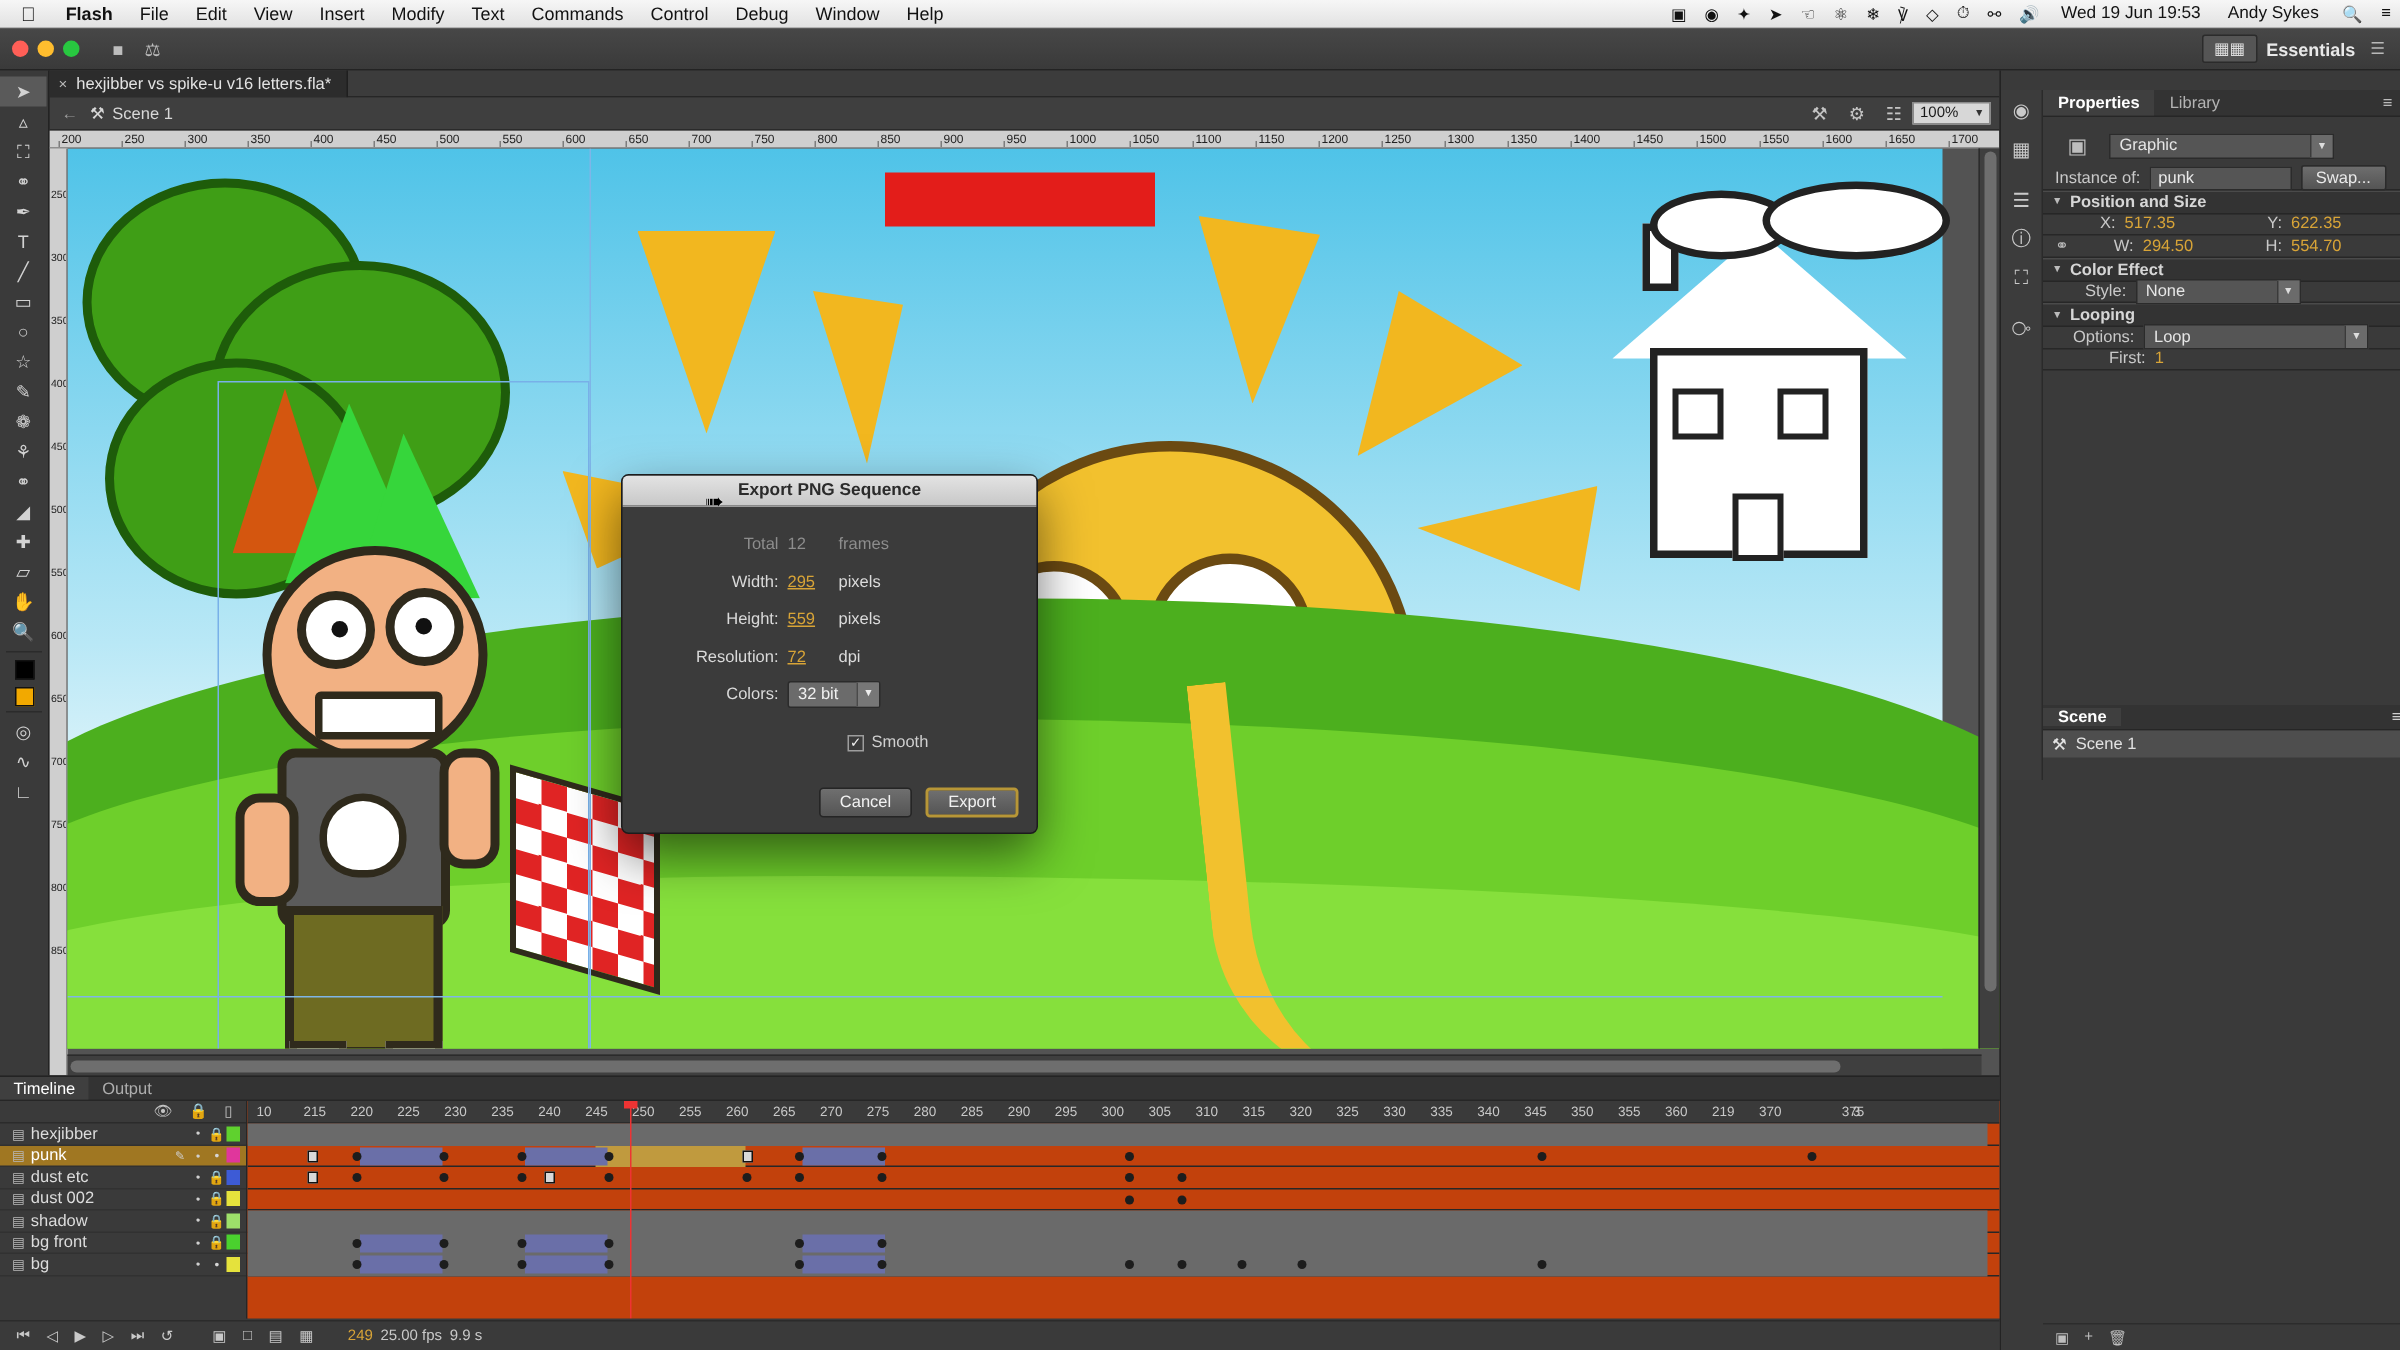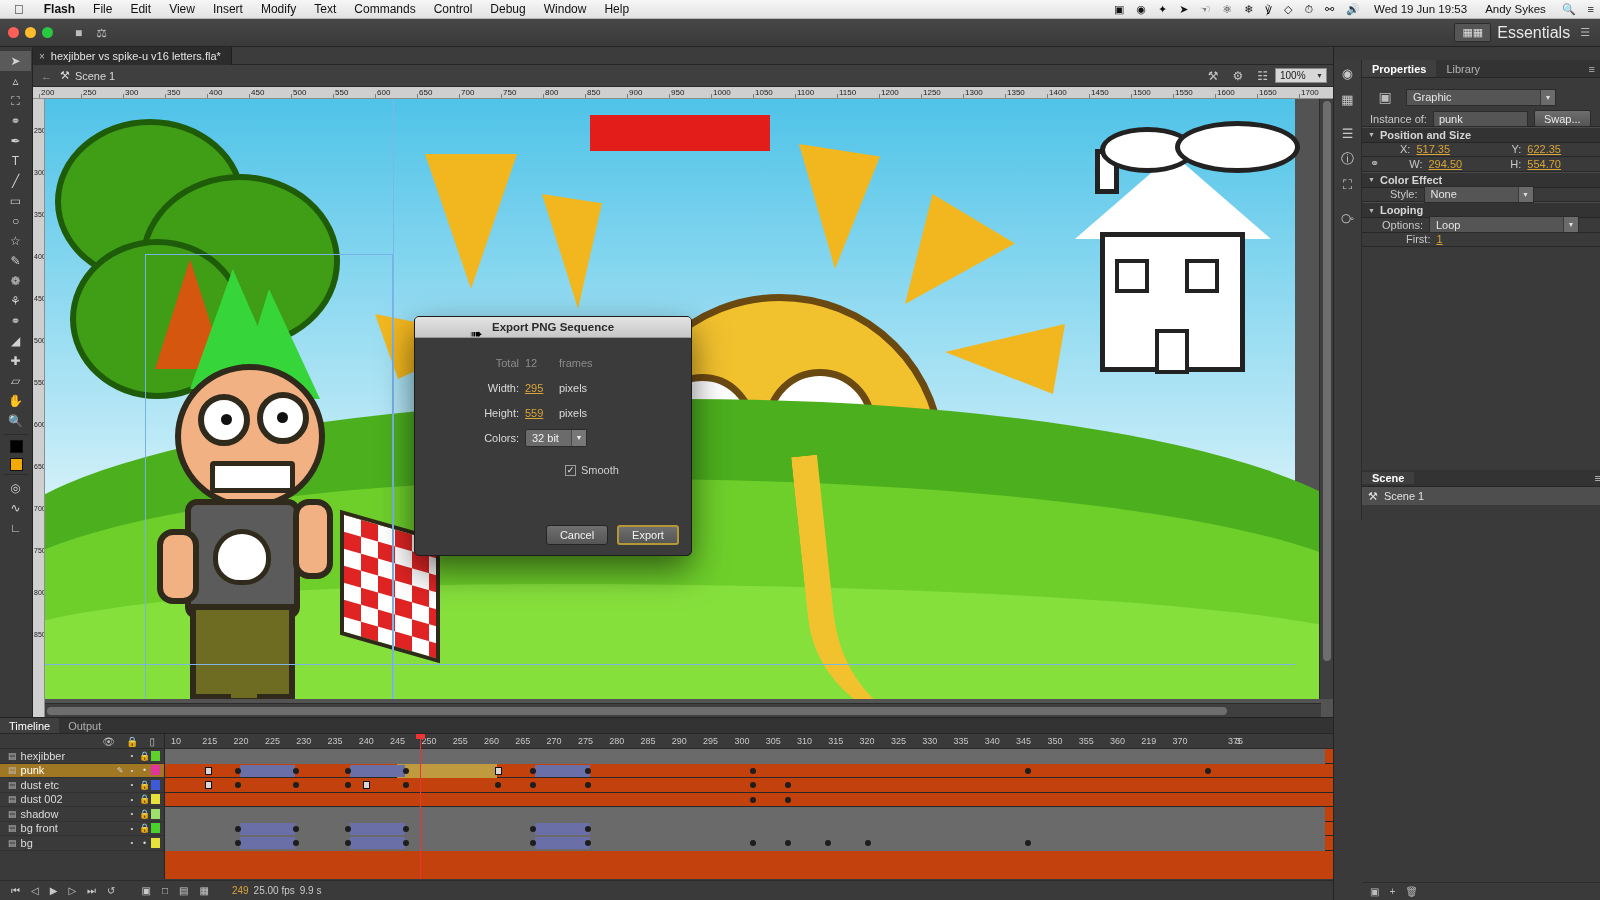--- a/index.html
+++ b/index.html
@@ -35,21 +35,21 @@
   }
   .traffic { display:flex; gap:6px; padding-left:8px; align-items:center; }
   .tl { width:11px;height:11px;border-radius:50%; }
   .tl.r{background:#ff5f57;} .tl.y{background:#ffbd2e;} .tl.g{background:#28c840;}
   .winbar .wicons { display:flex; gap:14px; padding-left:22px; color:#bdbdbd; font-size:12px;}
   .winbar .spacer{flex:1;}
   .ess-btn {
     background:#555; border:1px solid #2b2b2b; border-radius:2px;
     padding:2px 7px; color:#ddd; font-size:11px; margin-right:6px;
   }
-  .ess-label { color:#e8e8e8; font-size:16px; font-weight:normal; padding-right:10px;}
+  .ess-label { color:#e8e8e8; font-size:12px; font-weight:bold; padding-right:10px;}
   .ess-menu { color:#b9b9b9; padding-right:10px; }
 
   
   .tabbar {
     position:absolute; top:47px; left:33px; width:1300px; height:18px;
     background:#3c3c3c; border-bottom:1px solid #262626;
   }
   .doctab {
     display:inline-flex; align-items:center; height:18px;
     background:#2c2c2c; padding:0 10px 0 6px; font-size:11px; color:#e3e3e3;
@@ -196,21 +196,21 @@
     background:linear-gradient(#6e6e6e,#545454); border:1px solid #2b2b2b; border-radius:2px;
     height:17px; padding:0 9px; color:#eaeaea; font-size:11px;
     display:flex;align-items:center;justify-content:center;
   }
   .sec {
     background:#333; border-top:1px solid #4a4a4a; border-bottom:1px solid #262626;
     height:16px; display:flex; align-items:center; padding-left:6px;
     font-size:11px; color:#d6d6d6; font-weight:bold;
   }
   .sec .tri{ margin-right:5px; font-size:7px; color:#bbb;}
-  .numval{ color:#d8a437; text-decoration:underline; font-size:11px; }
+  .numval{ color:#d8a437; font-size:11px; }
   .scenepanel{ position:absolute; top:423px; left:28px; width:239px; }
   .scenehdr{ display:flex; height:17px; background:#333; align-items:center;
              border-bottom:1px solid #262626;}
   .sceneitem{ display:flex;align-items:center; gap:6px; height:18px; padding-left:6px;
               background:#4e4e4e; font-size:11px; color:#e2e2e2;}
   .scenefoot{ position:absolute; bottom:0; left:28px; width:239px; height:18px;
               background:#3a3a3a; display:flex; align-items:center; gap:10px;
               padding-left:8px; color:#bdbdbd; font-size:10px; border-top:1px solid #2c2c2c;}
 
   
@@ -883,20 +883,25 @@
         <span class="dval">295</span>
         <span class="dunit">pixels</span>
       </div>
 
       <div class="drow">
         <span class="dlabel">Height:</span>
         <span class="dval">559</span>
         <span class="dunit">pixels</span>
       </div>
 
+      <div class="drow">
+        <span class="dlabel">Resolution:</span>
+        <span class="dval">72</span>
+        <span class="dunit">dpi</span>
+      </div>
 
       <div class="drow">
         <span class="dlabel">Colors:</span>
         <div class="dsel">
           <span>32 bit</span>
           <span class="ar">▼</span>
         </div>
       </div>
 
       <div class="dcheck">

